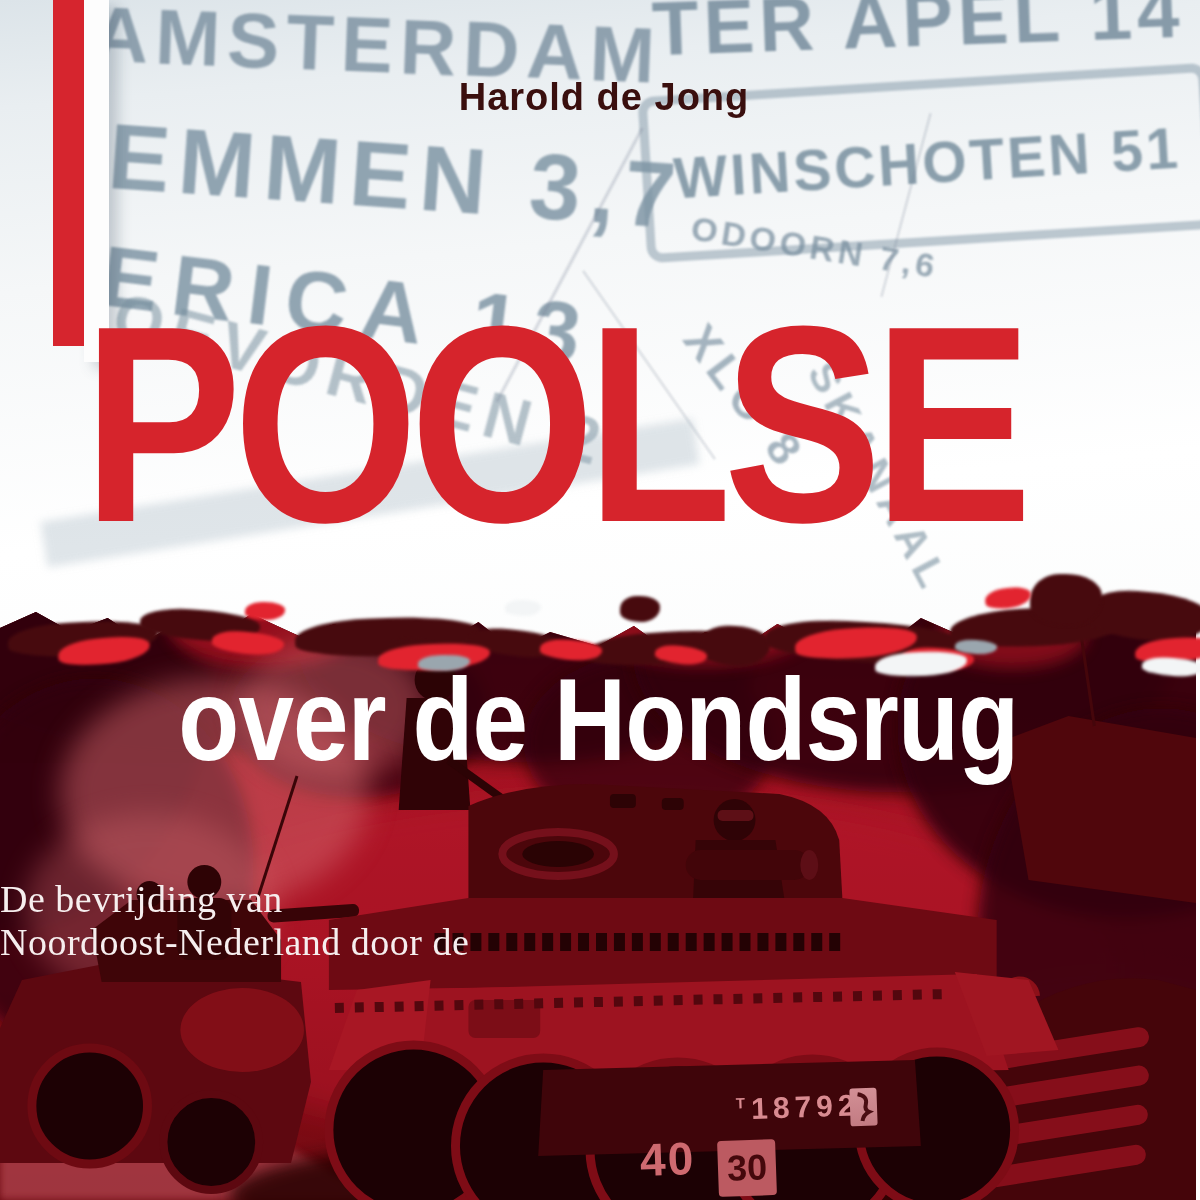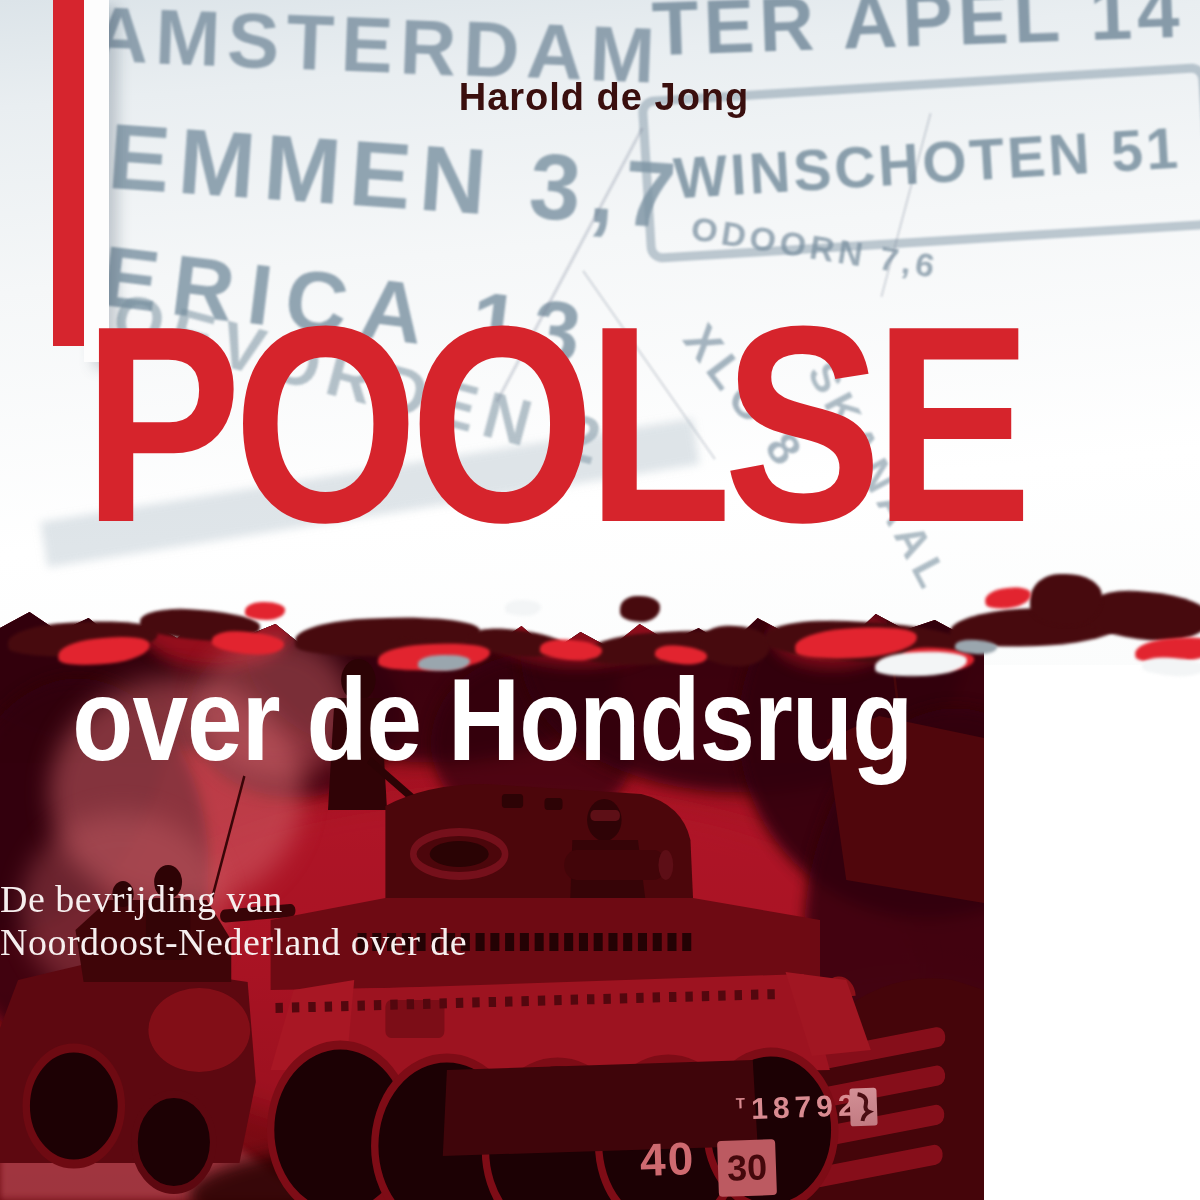--- a/index.html
+++ b/index.html
@@ -38,21 +38,21 @@
     letter-spacing:1px;color:#3a0f0e;z-index:6;}
   .title-poolse{position:absolute;top:298px;left:0;width:100%;height:252px;display:flex;align-items:center;
     z-index:6;}
   .title-poolse span{font-size:280px;font-weight:bold;line-height:1;letter-spacing:-10px;color:#d6242c;
     transform:scaleX(.85);display:inline-block;white-space:nowrap;}
   .title-strijders{position:absolute;top:514px;left:0;width:100%;text-align:center;z-index:6;}
   .title-strijders span{display:inline-block;font-size:136px;font-weight:bold;line-height:1;letter-spacing:-2px;
     color:#221e20;transform:scaleX(.72);white-space:nowrap;}
   
   .bottom-section{
-    position:absolute;left:0;top:598px;width:984px;height:602px;z-index:2;overflow:hidden;
+    position:absolute;left:0;top:598px;width:1196px;height:602px;z-index:2;overflow:hidden;
     background:linear-gradient(180deg,#7c0c15 0%,#9c101d 18%,#a81424 38%,#9c101d 62%,#820c15 84%,#6d0911 100%);
     clip-path:polygon(0 30px,3% 14px,6% 34px,9% 20px,12% 44px,15% 24px,18% 40px,21% 16px,25% 38px,28% 26px,
       31% 50px,34% 30px,37% 46px,40% 24px,43% 52px,46% 34px,50% 48px,53% 28px,56% 54px,59% 34px,62% 50px,
       65% 26px,68% 44px,71% 30px,74% 48px,77% 20px,80% 36px,83% 26px,86% 44px,89% 16px,92% 32px,95% 22px,
       98% 38px,100% 26px,100% 100%,0 100%);
   }
   .tank-art{position:absolute;inset:0;width:100%;height:100%;}
   .title-hondsrug{position:absolute;top:64px;left:0;width:100%;text-align:center;}
   .title-hondsrug span{display:inline-block;font-size:116px;font-weight:bold;line-height:1;letter-spacing:-1px;
     color:#ffffff;transform:scaleX(.86);white-space:nowrap;}
@@ -198,21 +198,21 @@
         <circle cx="940" cy="532" r="78" fill="#1c0104" stroke="#7e0c16" stroke-width="9"></circle>
         <path d="M545 472 L918 462 L924 548 L540 558 Z" fill="#3f050a"></path>
       </g>
     </svg>
 
     <div class="title-hondsrug">
       <span>over de Hondsrug</span>
     </div>
     <div class="subtitle">
       <div>De bevrijding van</div>
-      <div>Noordoost-Nederland over de</div>
+      <div>Noordoost-Nederland door de</div>
     </div>
 
     <div class="marking mark-40">40</div>
     <div class="mark-plate30">
       <span>30</span>
     </div>
     <div class="marking mark-serial">
       <span class="prefix">T</span>
       <span>187921</span>
     </div>

